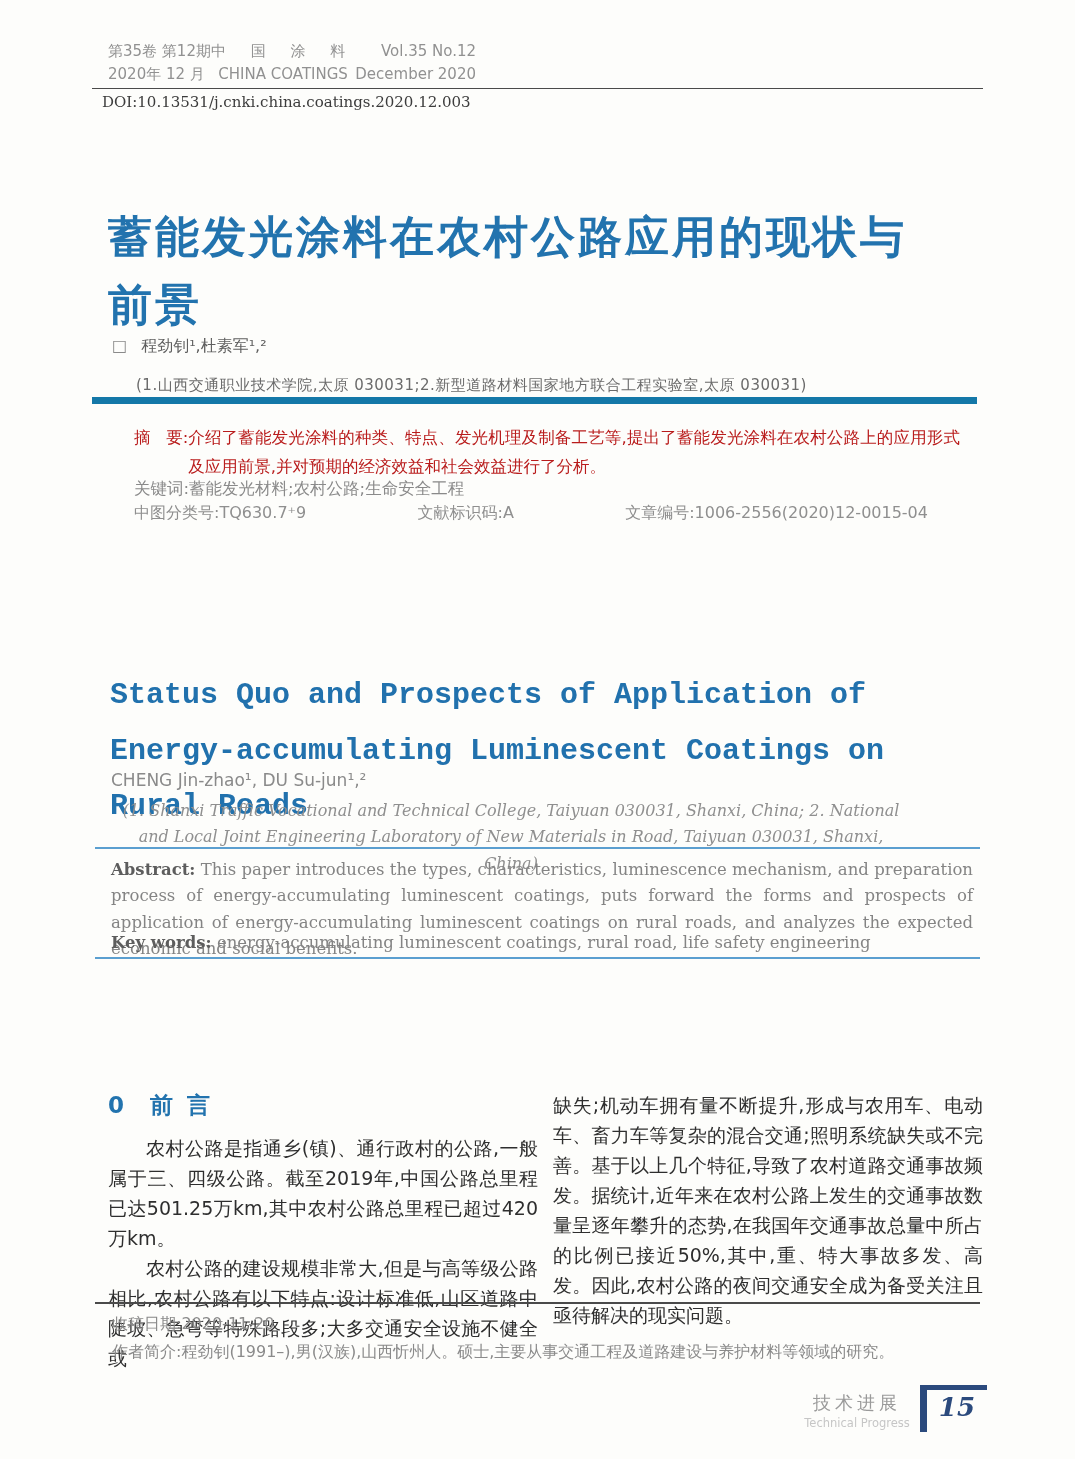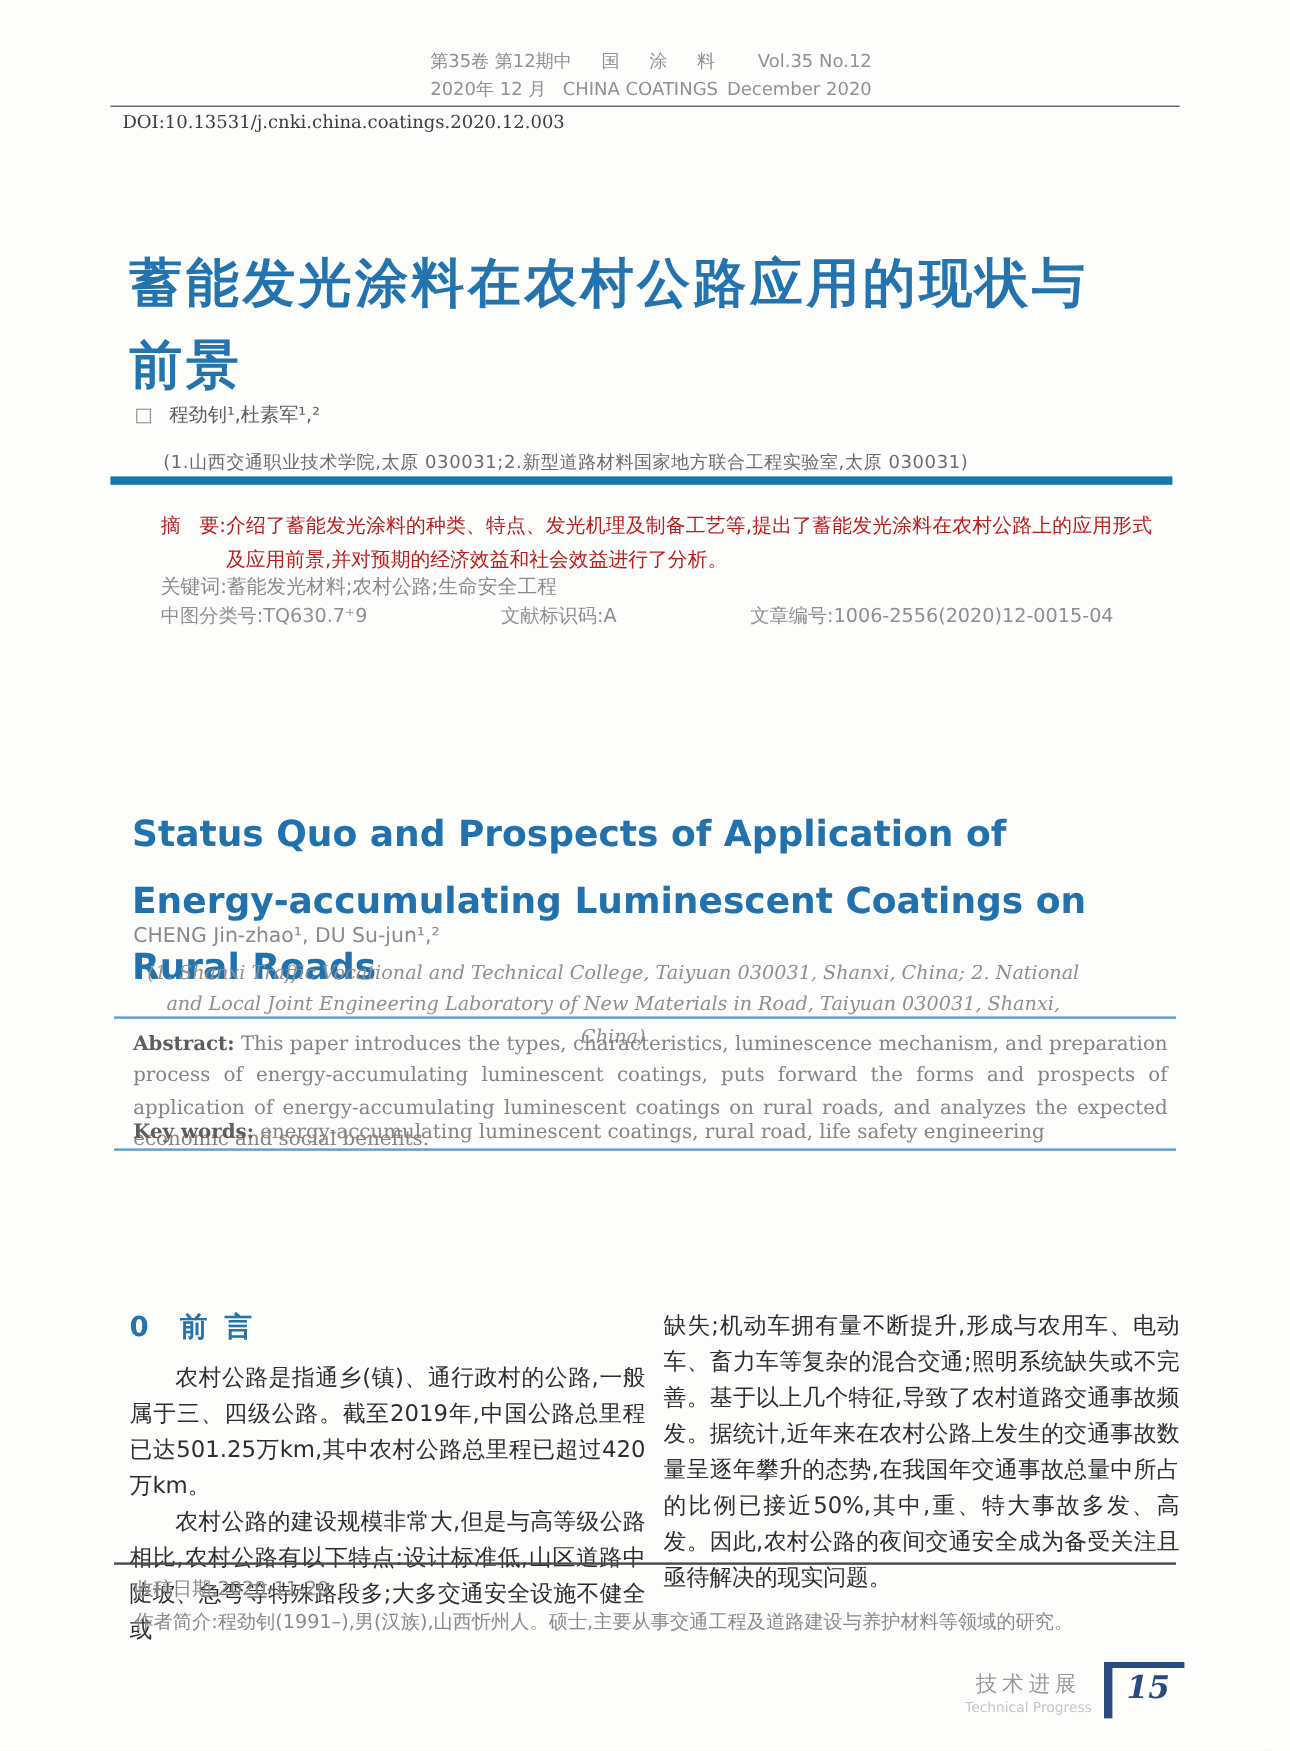--- a/index.html
+++ b/index.html
@@ -8,21 +8,21 @@
     width:1075px;height:1459px;
     margin:0 auto;
     background:#fdfdfb;
     font-family:"DejaVu Sans",sans-serif;
     overflow:hidden;
     color:#333;
   }
   
   .header{
     position:absolute;top:40px;left:108px;right:98px;
-    display:flex;justify-content:center;
+    display:flex;justify-content:flex-start;
     font-size:15px;line-height:1.55;color:#919191;
   }
   .h-center{text-align:center;}
   .h-center .jname-cn{letter-spacing:10px;}
   .h-right{text-align:right;}
   .header-rule{position:absolute;top:88px;left:92px;right:92px;height:1px;background:#4a4a4a;}
   .doi{
     position:absolute;top:93px;left:102px;
     font-family:"DejaVu Serif",serif;font-size:15px;color:#3c3c3c;
   }
@@ -56,21 +56,21 @@
   }
   .keywords-cn .lbl{flex:none;white-space:pre;}
   .meta-row{
     position:absolute;top:503px;left:134px;width:794px;
     display:flex;justify-content:space-between;
     font-size:16px;color:#8f8f8f;
   }
   
   .title-en{
     position:absolute;top:668px;left:110px;width:870px;
-    font-size:30px;font-weight:bold;color:#2171ad;line-height:1.85;
+    font-size:30px;font-weight:bold;color:#2171ad;line-height:1.85;font-family:Liberation Mono, monospace;
   }
   .authors-en{
     position:absolute;top:770px;left:111px;
     font-size:17px;color:#8a8a8a;
   }
   .affil-en{
     position:absolute;top:798px;left:111px;width:800px;
     font-family:"DejaVu Serif",serif;font-style:italic;
     font-size:16px;color:#8f8f8f;line-height:1.65;text-align:center;
   }

